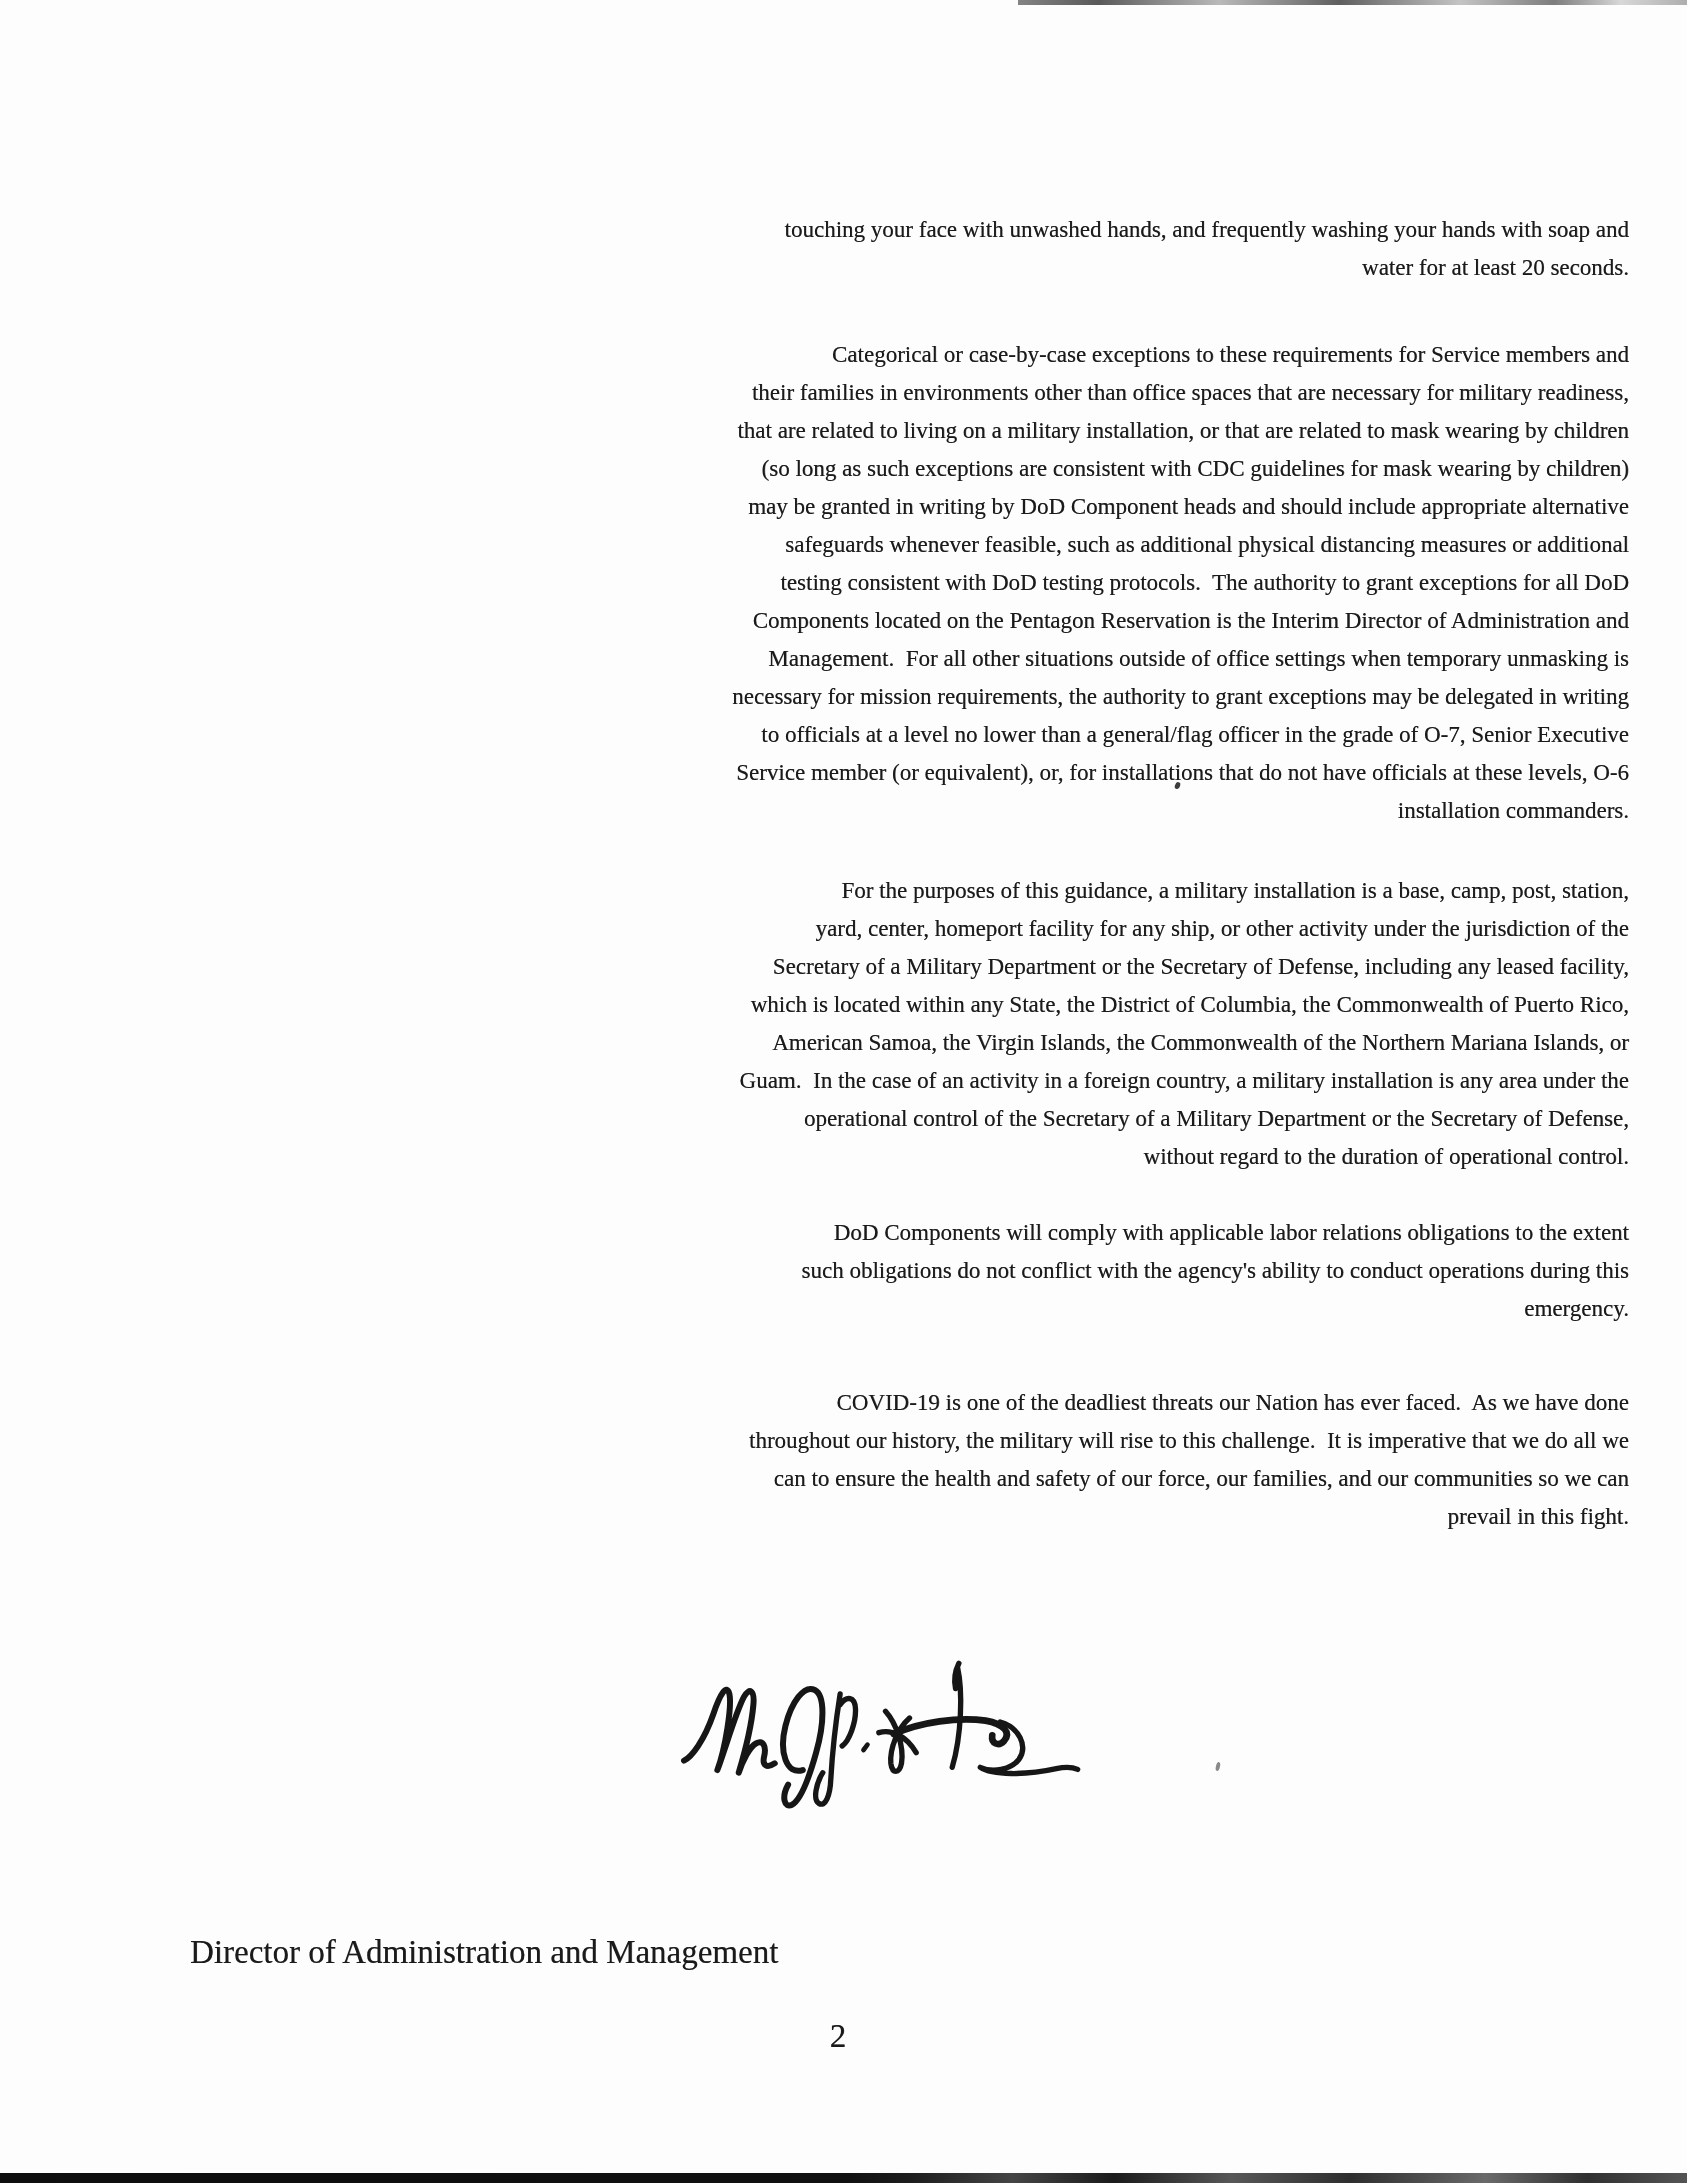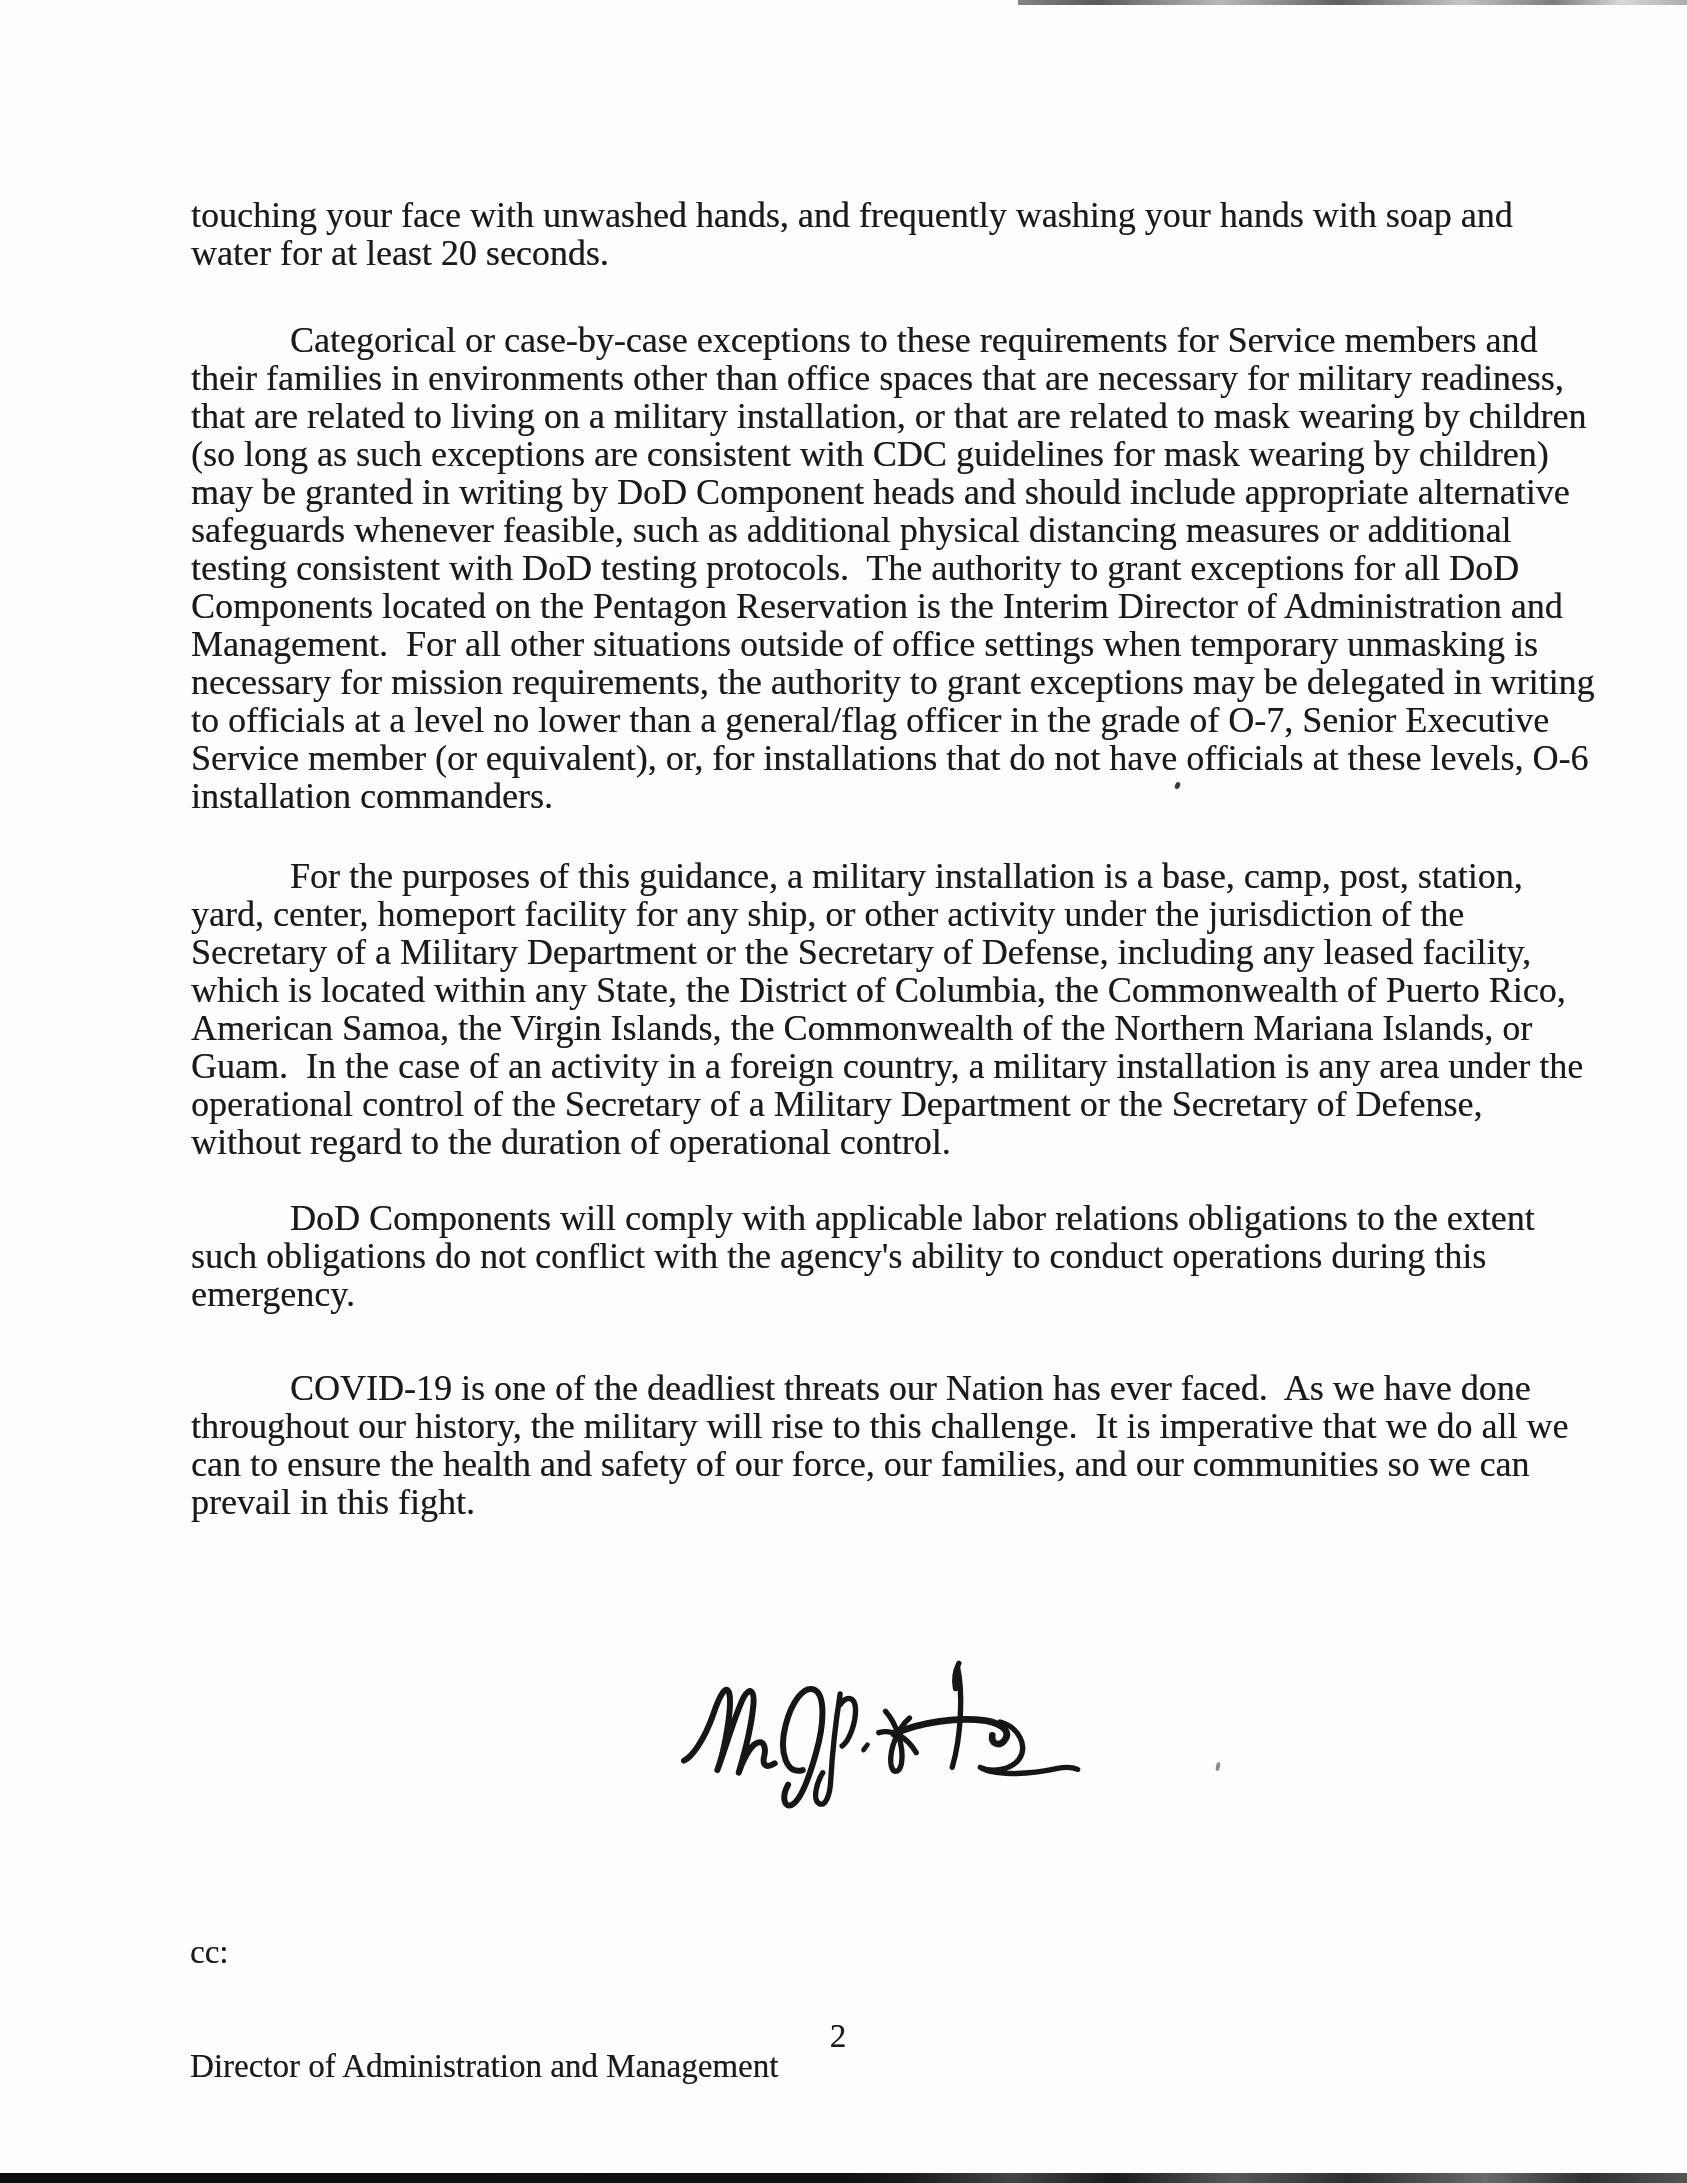--- a/index.html
+++ b/index.html
@@ -9,26 +9,27 @@
     height: 2183px;
     background: #fdfdfd;
     overflow: hidden;
     font-family: "Liberation Serif", serif;
     color: #1a1a1a;
   }
   .para {
     position: absolute;
     left: 190px;
     width: 1423px;
-    margin: 1px;
-    font-size: 36px;
+    margin: 16px;
+    font-size: 23px;
     line-height: 38px;
     white-space: pre;
     color: #1a1a1a;
     text-shadow: 0.3px 0.3px 0.3px rgba(10,10,10,0.55);
+    text-align: right;
   }
   .para.indent { text-indent: 99px; }
   .cc-block {
     position: absolute;
     left: 190px;
     top: 1857px;
     margin: 0;
     font-size: 33px;
     line-height: 38px;
     white-space: pre;
@@ -149,21 +150,20 @@
     <path stroke-width="7" d="M 287 142 L 293 134"></path>
     <path stroke-width="8" d="M 320 84 C 336 102, 348 136, 344 162 C 341 178, 330 178, 328 162 C 326 140, 338 110, 356 94 M 310 116 C 330 110, 352 122, 366 146"></path>
     <path stroke-width="8" d="M 430 12 C 424 24, 422 36, 425 50 M 428 18 C 436 54, 434 120, 420 168"></path>
     <path stroke-width="10" d="M 332 118 C 372 100, 430 92, 470 98 C 498 103, 508 116, 498 128 C 490 137, 478 133, 480 120"></path>
     <path stroke-width="8" d="M 492 100 C 520 108, 534 136, 520 156 C 508 172, 480 176, 462 168 C 480 180, 530 180, 576 170 C 590 167, 601 168, 608 171"></path>
   </svg>
 
   <div class="speck-signature"></div>
 
   <div class="cc-block">
-    <div>cc:</div>
     <div>Director of Administration and Management</div>
   </div>
 
   <div class="pagenum">2</div>
 
   <div class="edge-bottom"></div>
 
 </div>
 
 

